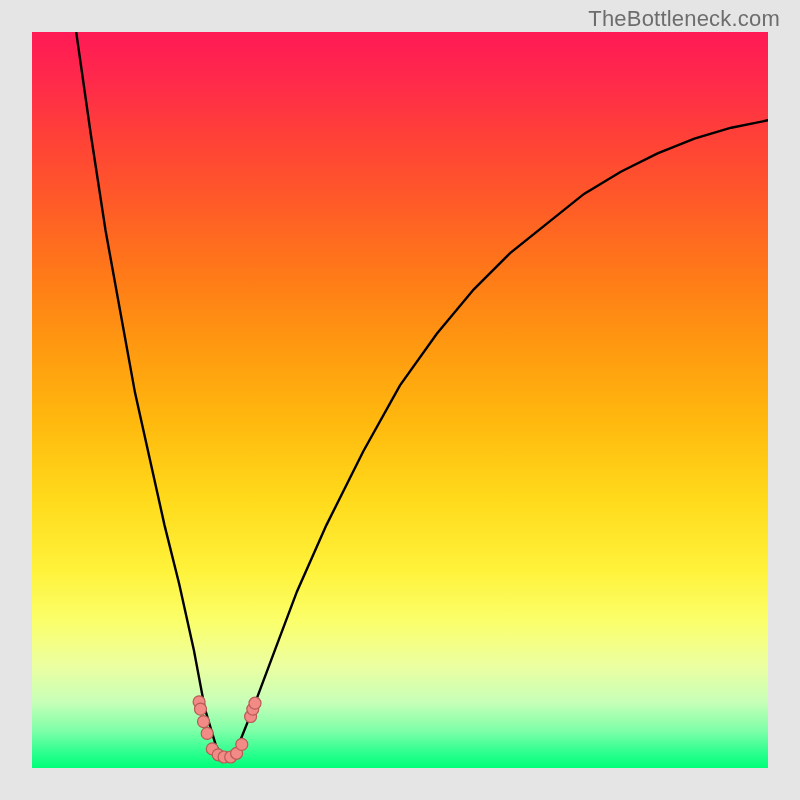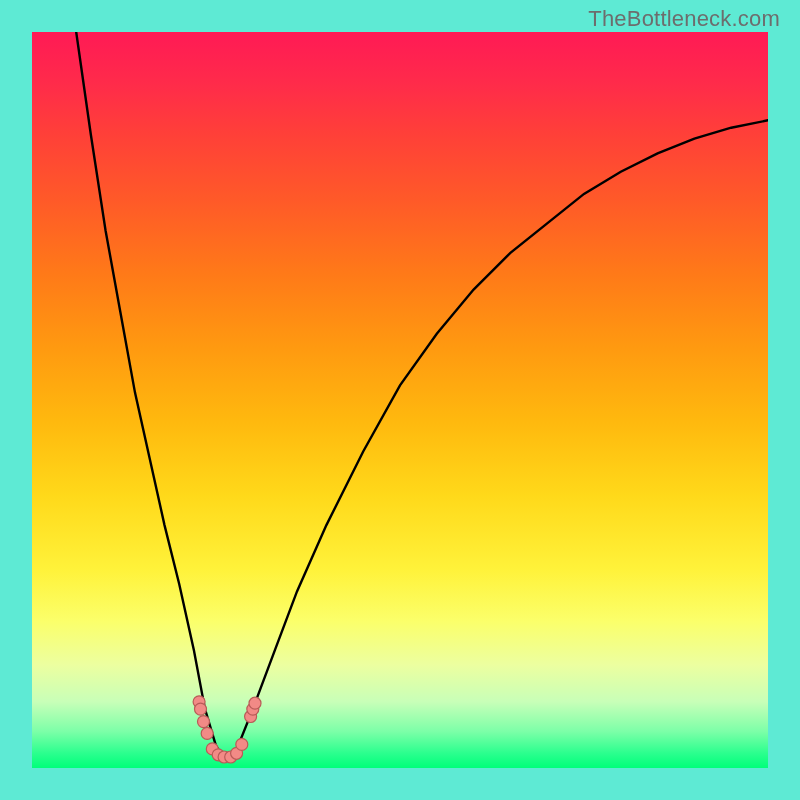--- a/index.html
+++ b/index.html
@@ -10,21 +10,21 @@
     overflow: hidden;
     background: #000;
     font-family: Arial, Helvetica, sans-serif;
   }
   .frame {
     position: absolute;
     top: 0;
     left: 0;
     width: 800px;
     height: 800px;
-    background: #5eead4;
+    background: #e5e5e5;
   }
   .plot {
     position: absolute;
     top: 32px;
     left: 32px;
     width: 736px;
     height: 736px;
     background: linear-gradient(
       to bottom,
       #ff1a55 0%,

